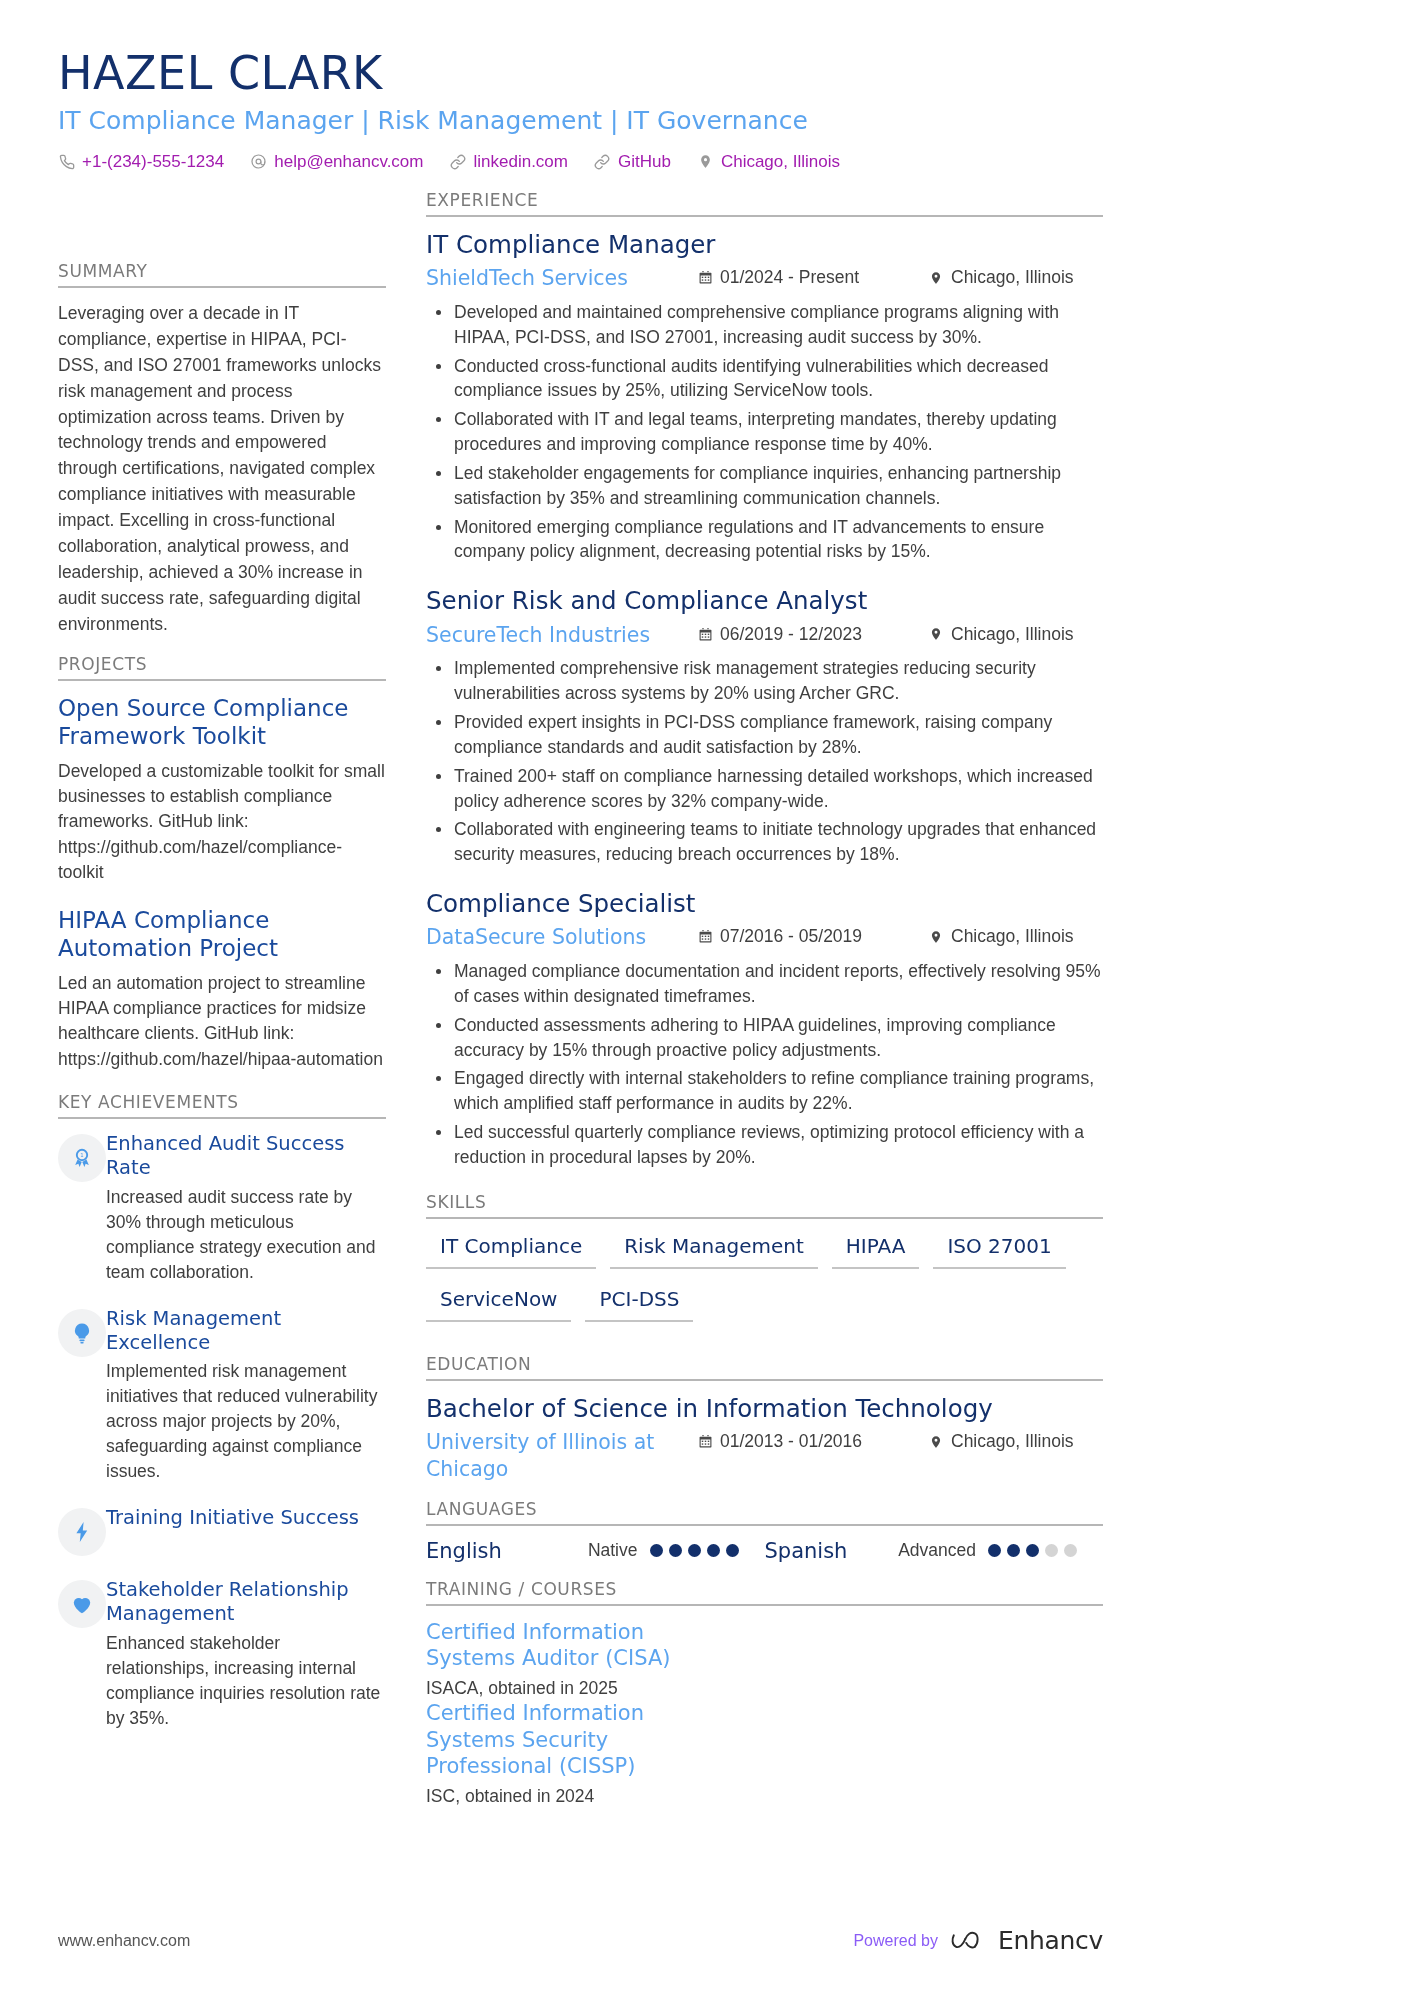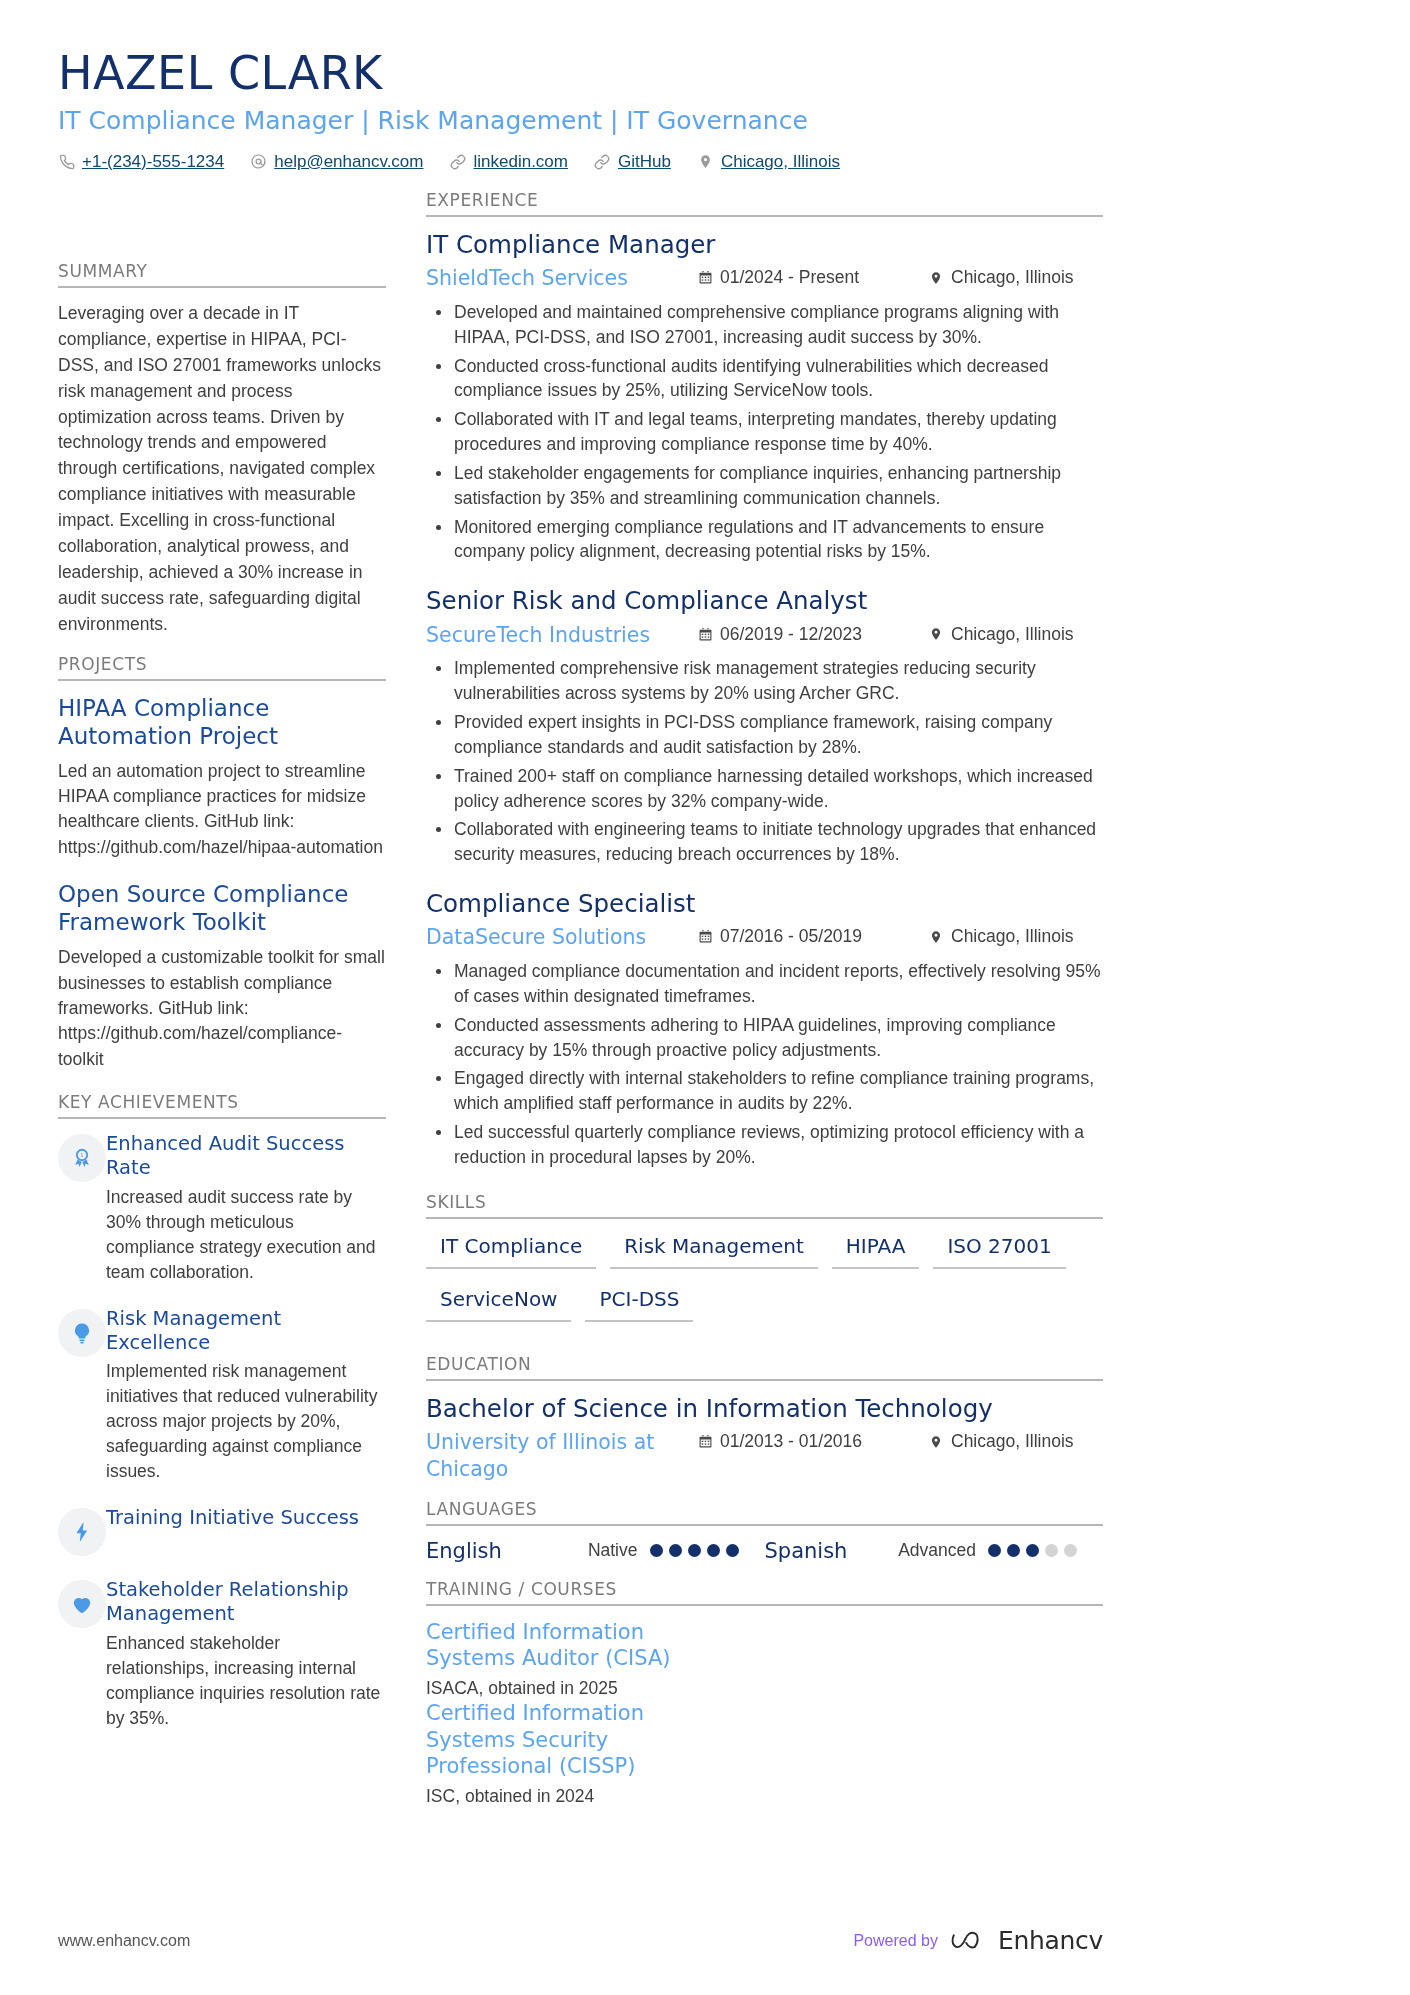--- a/index.html
+++ b/index.html
@@ -39,23 +39,22 @@
     color: #5ba4ef;
     line-height: 1.25;
     margin-bottom: 16px;
   }
   .contacts {
     display: flex;
     flex-wrap: wrap;
     align-items: center;
     gap: 0px;
     font-size: 17px;
-    color: #0c4a6e;
+    color: #a21caf;
     margin-bottom: 18px;
-    text-decoration: underline;
   }
   .contact-item {
     display: inline-flex;
     align-items: center;
     margin-right: 26px;
     white-space: nowrap;
   }
   .contact-item .ci {
     display: inline-flex;
     align-items: center;
@@ -335,27 +334,27 @@
 
       <div class="sec">
         <div class="sec-title">SUMMARY</div>
         <div class="summary-text">Leveraging over a decade in IT compliance, expertise in HIPAA, PCI-DSS, and ISO 27001 frameworks unlocks risk management and process optimization across teams. Driven by technology trends and empowered through certifications, navigated complex compliance initiatives with measurable impact. Excelling in cross-functional collaboration, analytical prowess, and leadership, achieved a 30% increase in audit success rate, safeguarding digital environments.</div>
       </div>
 
       <div class="sec">
         <div class="sec-title">PROJECTS</div>
 
         <div class="project">
+          <div class="project-title">Open Source Compliance Framework Toolkit</div>
+          <div class="project-desc">Developed a customizable toolkit for small businesses to establish compliance frameworks. GitHub link: https://github.com/hazel/compliance-toolkit</div>
+        </div>
+
+        <div class="project">
           <div class="project-title">HIPAA Compliance Automation Project</div>
           <div class="project-desc">Led an automation project to streamline HIPAA compliance practices for midsize healthcare clients. GitHub link: https://github.com/hazel/hipaa-automation</div>
-        </div>
-
-        <div class="project">
-          <div class="project-title">Open Source Compliance Framework Toolkit</div>
-          <div class="project-desc">Developed a customizable toolkit for small businesses to establish compliance frameworks. GitHub link: https://github.com/hazel/compliance-toolkit</div>
         </div>
       </div>
 
       <div class="sec">
         <div class="sec-title">KEY ACHIEVEMENTS</div>
 
         <div class="ach">
           <div class="ach-ic">
             <svg width="24" height="24" viewBox="0 0 24 24" fill="#4a9ae8">
                 <circle cx="12" cy="9" r="5.2" fill="none" stroke="#4a9ae8" stroke-width="1.9"></circle>

